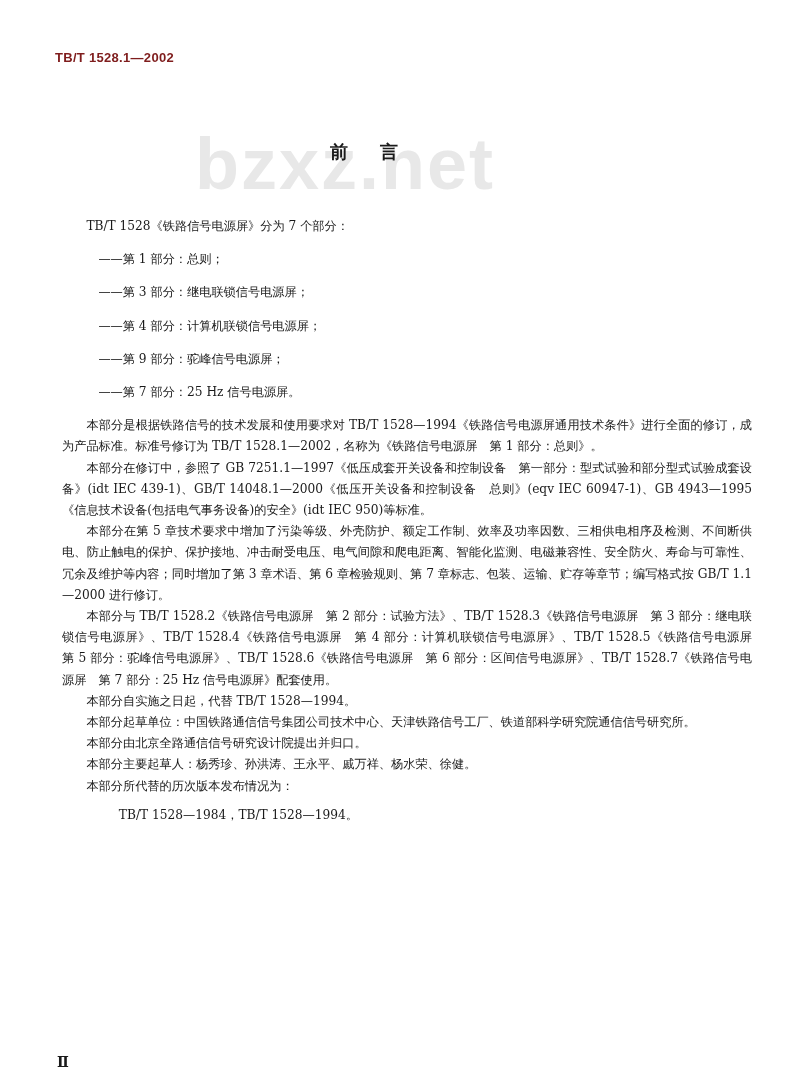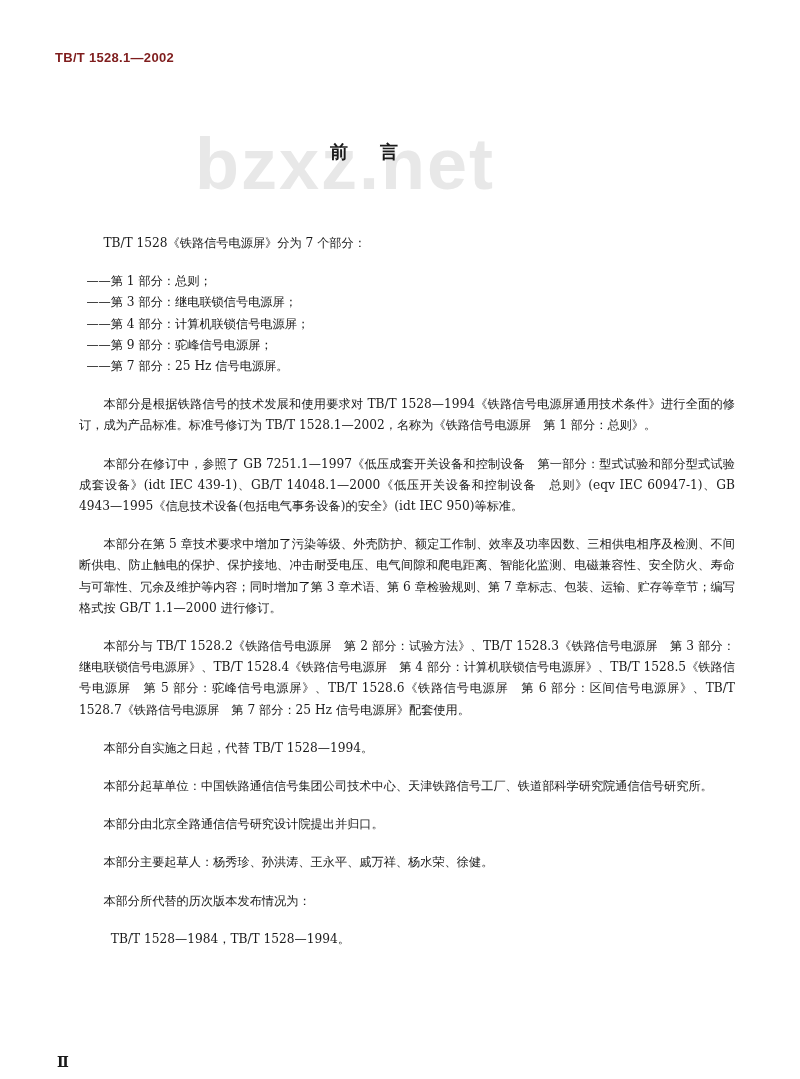--- a/index.html
+++ b/index.html
@@ -6,23 +6,23 @@
   body { width: 800px; height: 1079px; position: relative; overflow: hidden;
          font-family: "DejaVu Serif", "Liberation Serif", serif; color: #1a1a1a; }
   .std-code { position: absolute; left: 55px; top: 50px; font-family: "Liberation Sans", sans-serif;
               font-size: 13px; font-weight: bold; letter-spacing: 0.3px; color: #7f1d1d; }
   .watermark { position: absolute; left: 195px; top: 128px; font-family: "Liberation Sans", sans-serif;
                font-weight: bold; font-size: 72px; color: #e8e8e8; letter-spacing: 2px; line-height: 1; z-index: 0; }
   .title { position: absolute; left: 0; width: 728px; top: 140px; text-align: center; z-index: 1;
            font-family: "DejaVu Sans", sans-serif; font-weight: bold; font-size: 18px; word-spacing: 0; }
   .title span { display: inline-block; margin: 0 16px; }
   .content { position: absolute; left: 62px; top: 216px; width: 690px; font-size: 12.2px; line-height: 21.2px; z-index: 1; }
-  .p { margin: 17px; text-indent: 2em; text-align: justify; }
-  .item { margin: 0; padding-left: 2em; }
-  .indent-extra { margin: 0; padding-left: 4em; }
+  .p { margin: 0; text-indent: 2em; text-align: justify; }
+  .item { margin: 12px; padding-left: 2em; }
+  .indent-extra { margin: 8px; padding-left: 4em; }
   .page-num { position: absolute; left: 57px; top: 1054px; font-family: "DejaVu Serif", serif; font-weight: bold; font-size: 14px; }
 </style>
 </head>
 <body>
 
 <div class="std-code">TB/T 1528.1—2002</div>
 
 <div class="watermark">bzxz.net</div>
 
 <div class="title">

